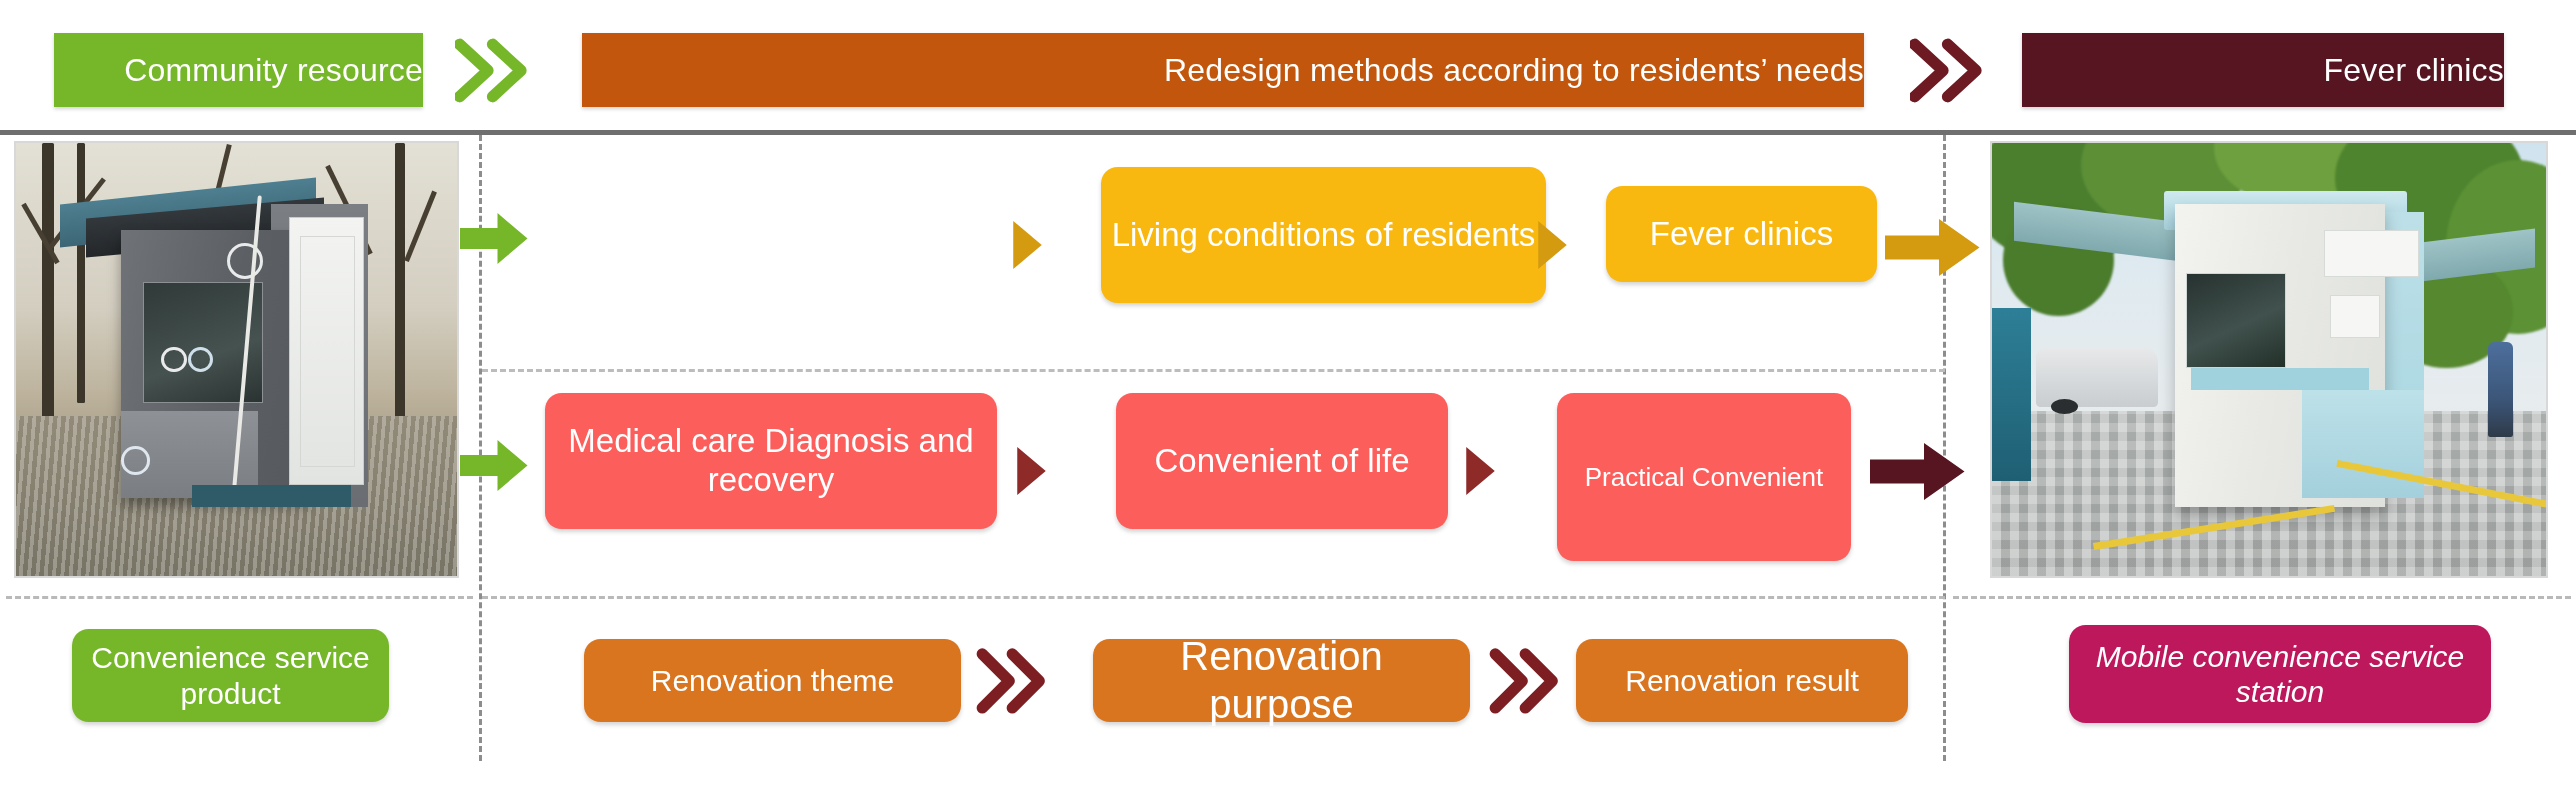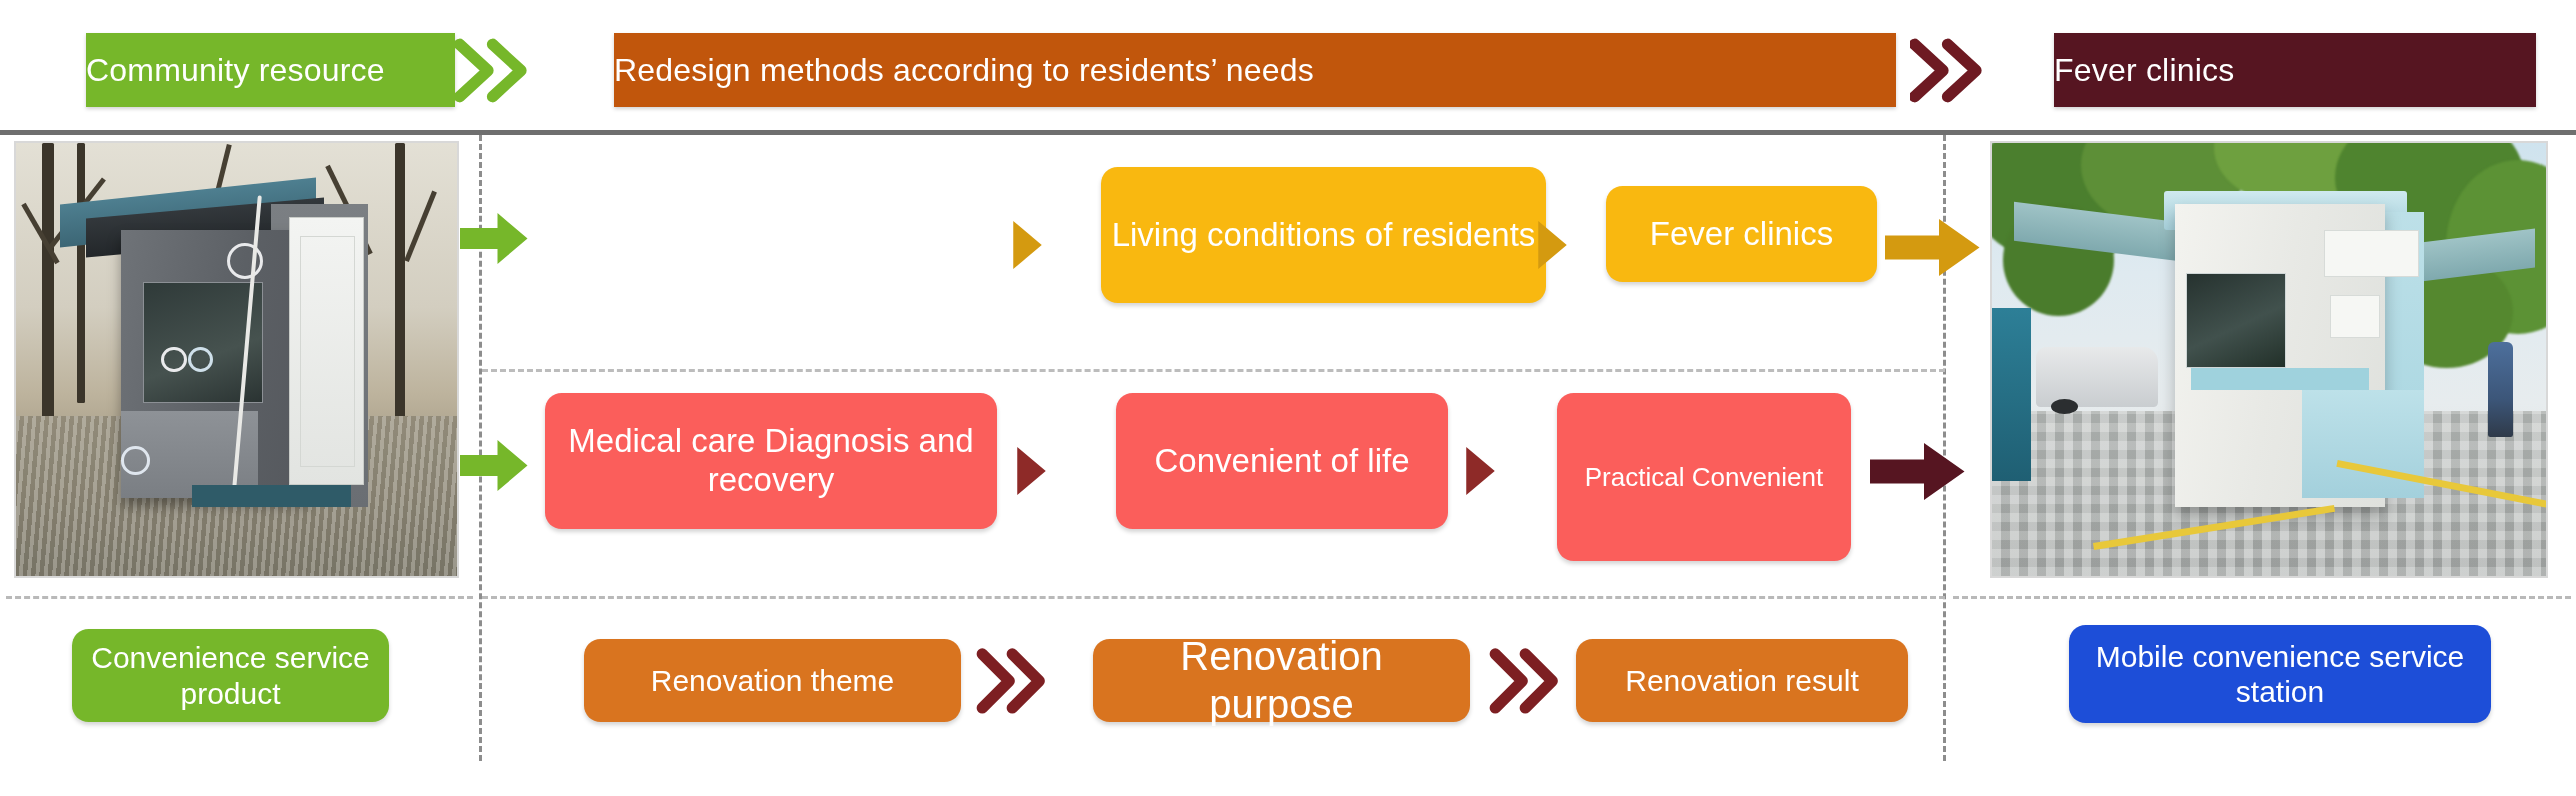--- a/index.html
+++ b/index.html
@@ -10,27 +10,26 @@
     overflow:hidden;
     position:relative;
   }
 
   
   .header{
     position:absolute;left:0;top:0;width:2576px;height:132px;
   }
   .hdr-pill{
     position:absolute;
-    display:flex;align-items:center;justify-content:flex-start;
+    display:flex;align-items:center;justify-content:flex-end;
     color:#ffffff;
     font-size:32px;
     letter-spacing:0.2px;
     box-sizing:border-box;
     box-shadow:0 2.3px 3.8px rgba(0,0,0,.18);
-    margin-left:32px;
   }
   #hdr-community{
     left:54px;top:33px;width:369px;height:74px;
     background:#76b72a;
   }
   #hdr-redesign{
     left:582px;top:33px;width:1282px;height:74px;
     background:#c1560c;
   }
   #hdr-fever{
@@ -215,21 +214,21 @@
     border-radius:16.6px;
     box-sizing:border-box;
     line-height:1.18;
     box-shadow:0 3px 4.5px rgba(0,0,0,.17);
     padding:0 10.6px;
   }
   .box.yellow{background:#f9b810;}
   .box.red{background:#fb5e5b;}
   .box.orange{background:#d9741f;}
   .box.green{background:#76b72a;}
-  .box.maroon{background:#1d4ed8;}
+  .box.maroon{background:#be185d;font-style:italic;}
 
   
   #box-concept{left:545px;top:32px;width:452px;height:136px;font-size:33px;}
   #box-living{left:1101px;top:32px;width:445px;height:136px;font-size:33px;}
   #box-fever{left:1606px;top:51px;width:271px;height:96px;font-size:33px;}
 
   
   #box-medical{left:545px;top:258px;width:452px;height:136px;font-size:33px;}
   #box-convenience{left:1116px;top:258px;width:332px;height:136px;font-size:33px;}
   #box-practical{left:1557px;top:258px;width:294px;height:168px;font-size:26px;}

